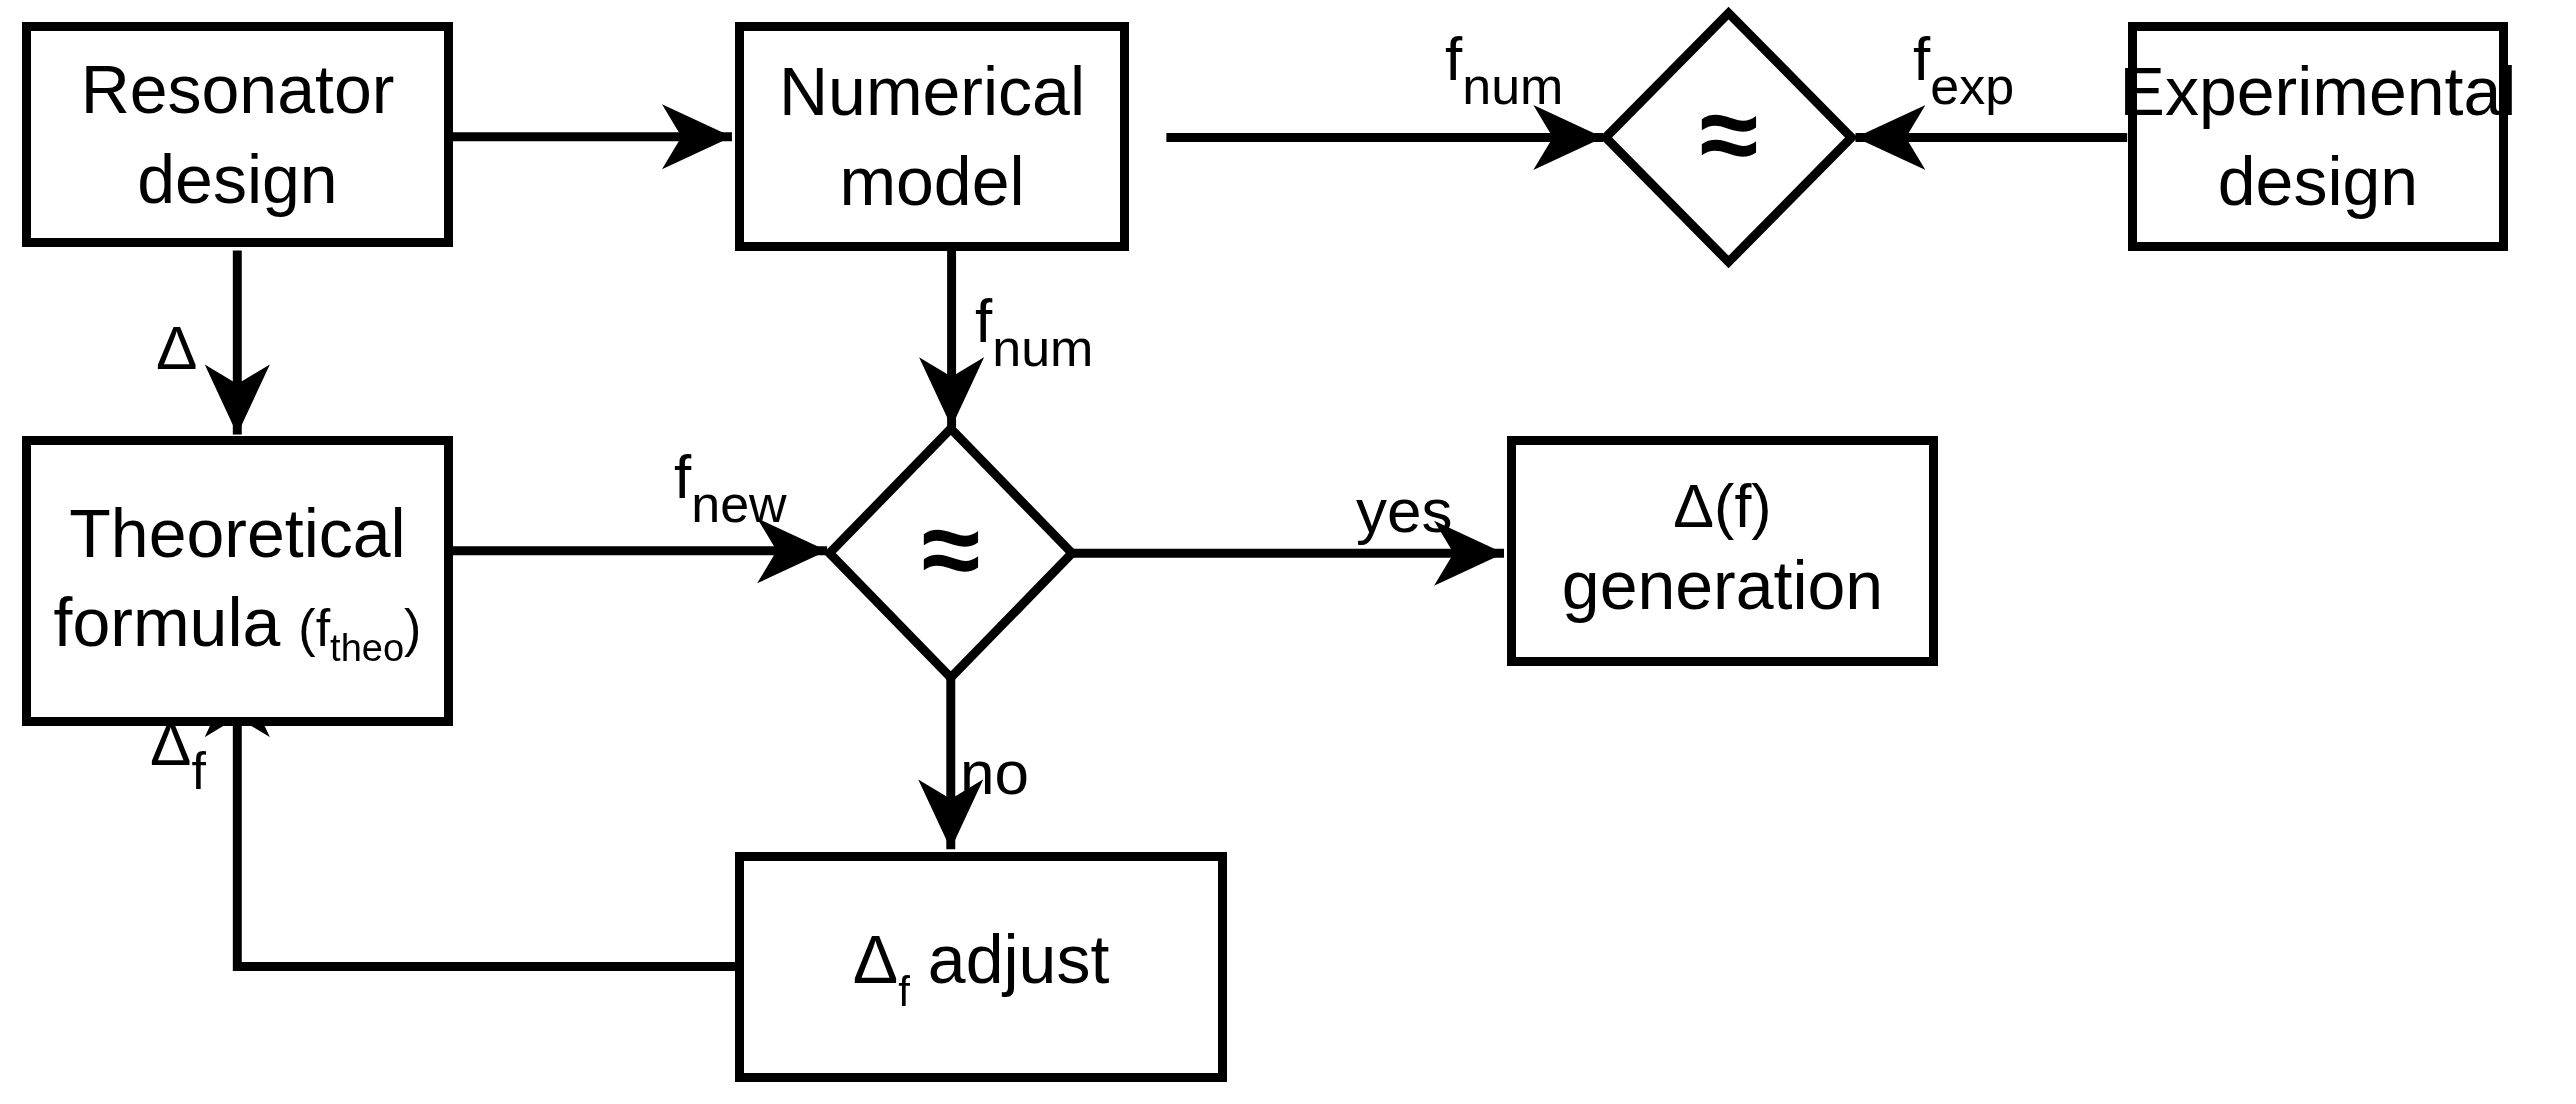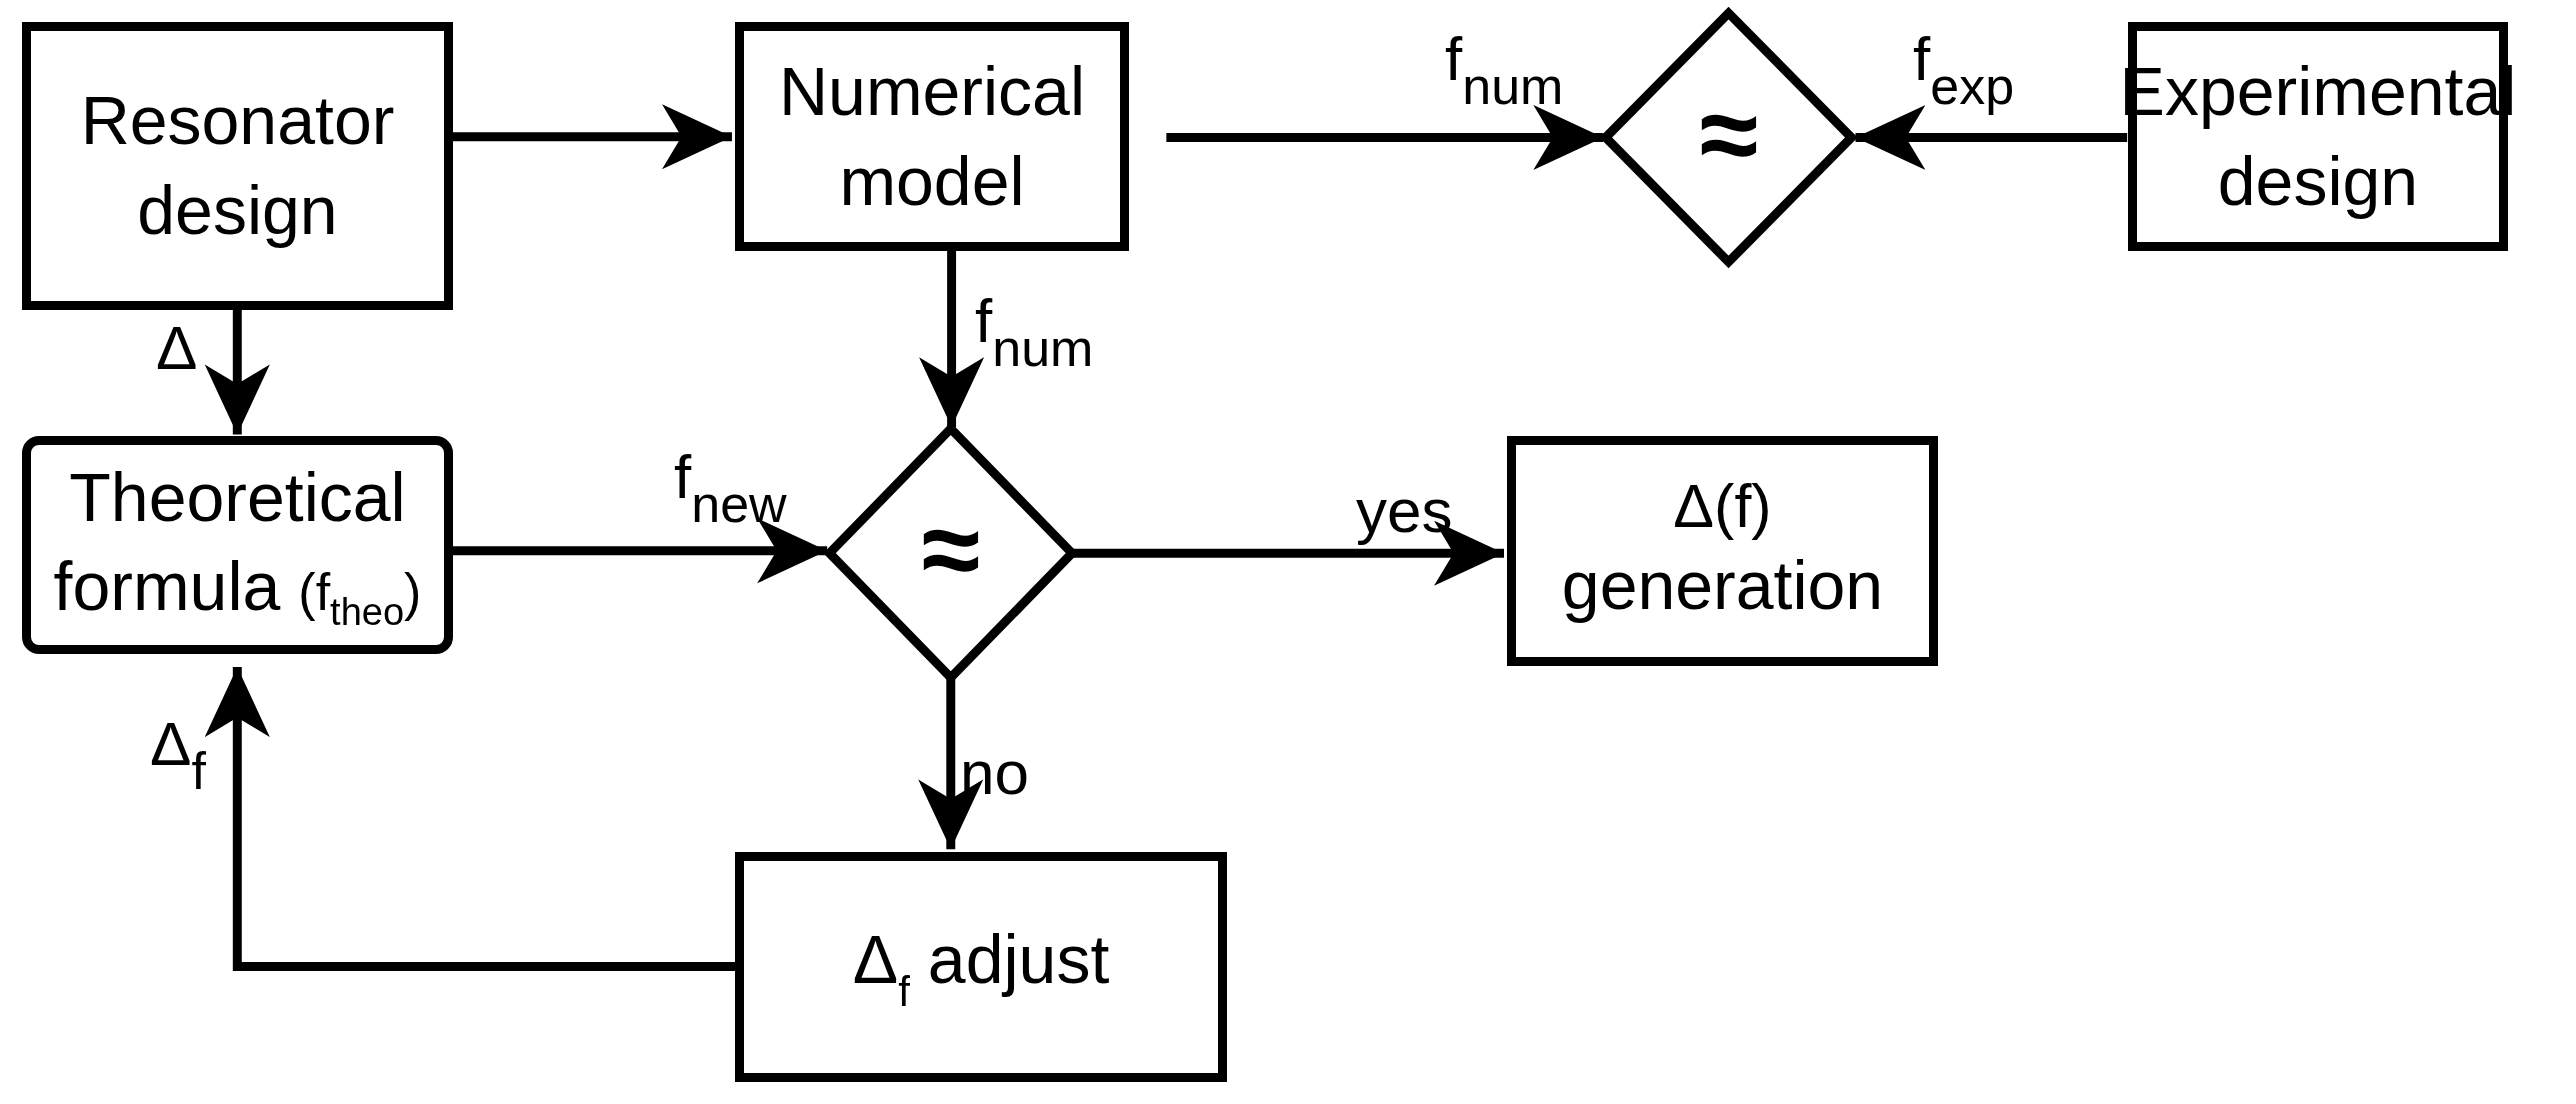--- a/index.html
+++ b/index.html
@@ -24,24 +24,24 @@
     background: #ffffff;
     display: flex;
     flex-direction: column;
     align-items: center;
     justify-content: center;
     text-align: center;
     font-size: 68px;
     line-height: 1.32;
     white-space: nowrap;
   }
-  #node-resonator     { left: 22px;   top: 22px;   width: 431px; height: 288px; }
+  #node-resonator     { left: 22px;   top: 22px;   width: 431px; height: 225px; }
   #node-numerical     { left: 735px;  top: 22px;   width: 394px; height: 229px; }
   #node-experimental  { left: 2128px; top: 22px;   width: 380px; height: 229px; }
-  #node-theoretical   { left: 22px;   top: 436px;  width: 431px; height: 218px; border-radius: 17px; }
+  #node-theoretical   { left: 22px;   top: 436px;  width: 431px; height: 290px; }
   #node-generation    { left: 1507px; top: 436px;  width: 431px; height: 230px; }
   #node-adjust        { left: 735px;  top: 852px; width: 492px; height: 230px; }
 
   .big-math   { font-size: 61px; line-height: 1.15; }
   .paren      { font-size: 52px; }
   .paren-gap  { margin-left: 18px; }
   .paren-sub  { font-size: 38px; vertical-align: -14.7px; }
   .node-sub   { font-size: 42px; vertical-align: -23px; }
   .word-gap   { margin-left: 18px; }
 

